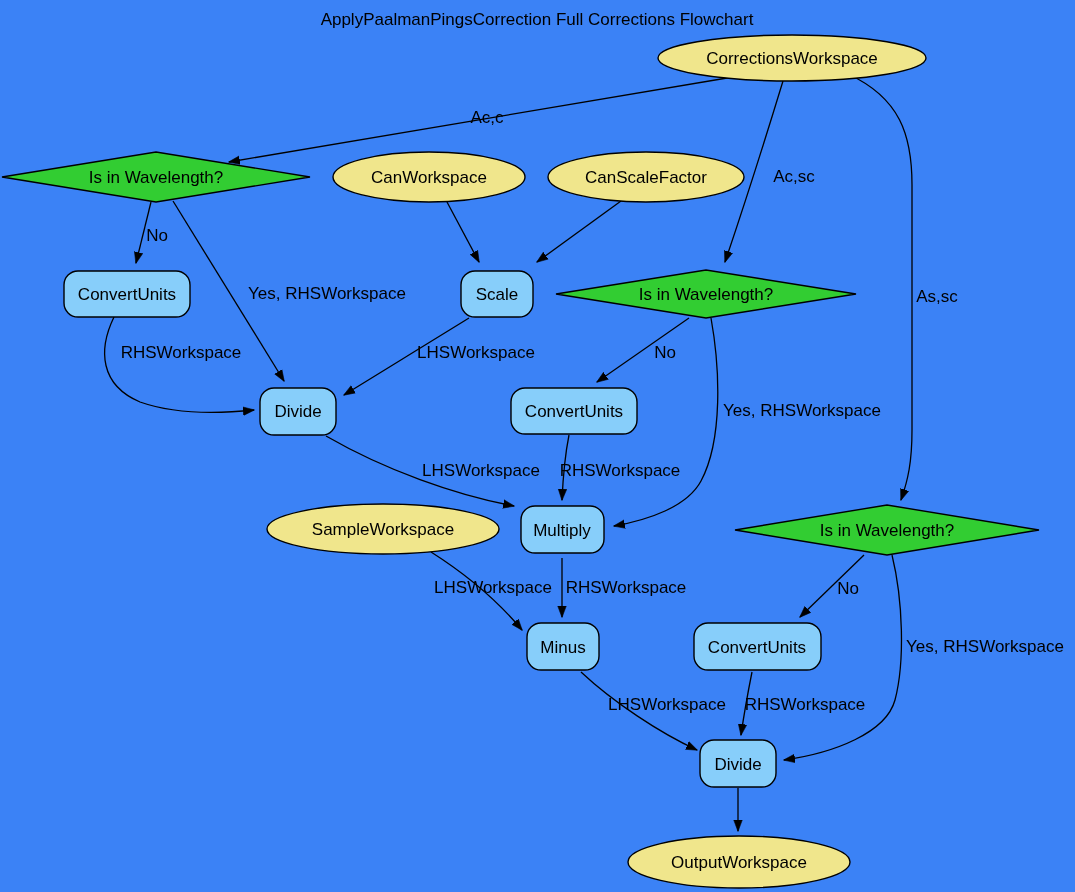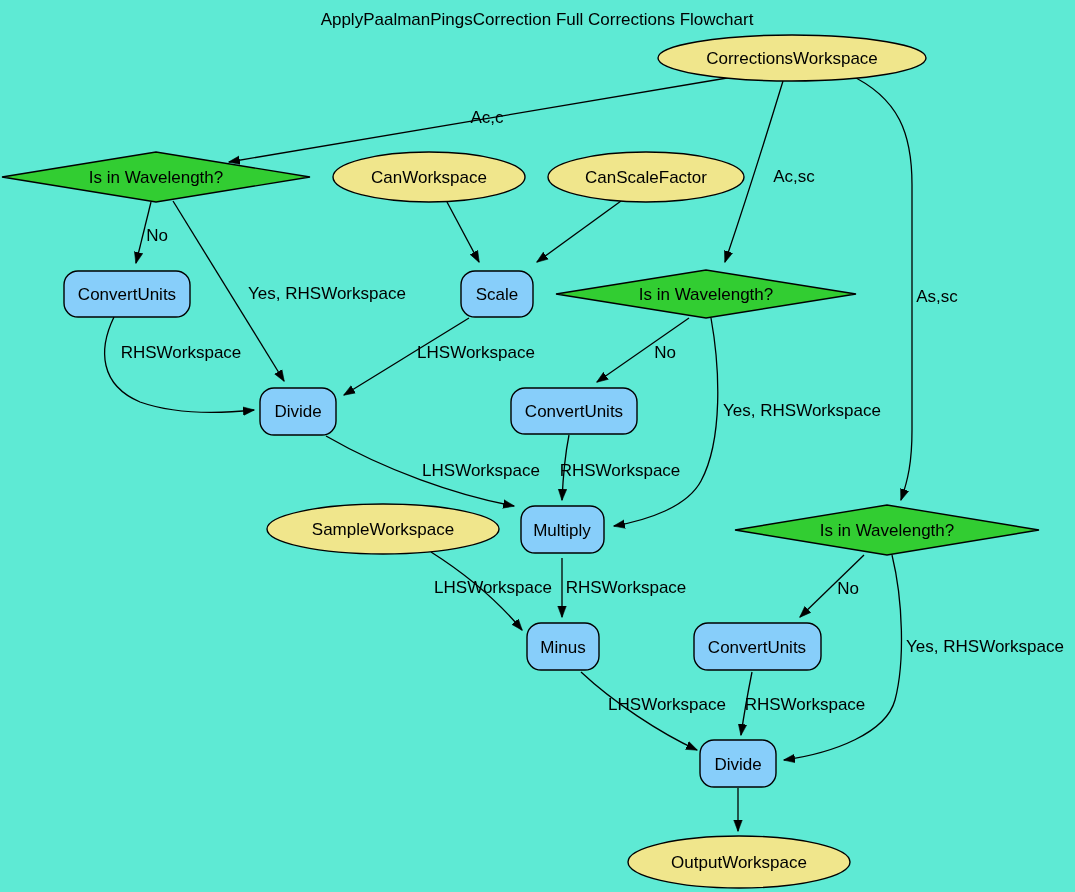--- a/index.html
+++ b/index.html
@@ -1,20 +1,20 @@
 <!DOCTYPE html>
 <html><head>
 <meta charset="utf-8">
 <style>
   html, body { margin: 0; padding: 0; background: #ffffff; }
   .stage {
     position: relative;
     width: 1075px;
     height: 892px;
-    background: #5eead4;
+    background: #3b82f6;
     font-family: "Liberation Sans", sans-serif;
   }
   svg { display: block; }
   text {
     font-family: "Liberation Sans", sans-serif;
     font-size: 17px;
     fill: #000000;
   }
   .title-text { font-size: 17px; }
   .edge {

